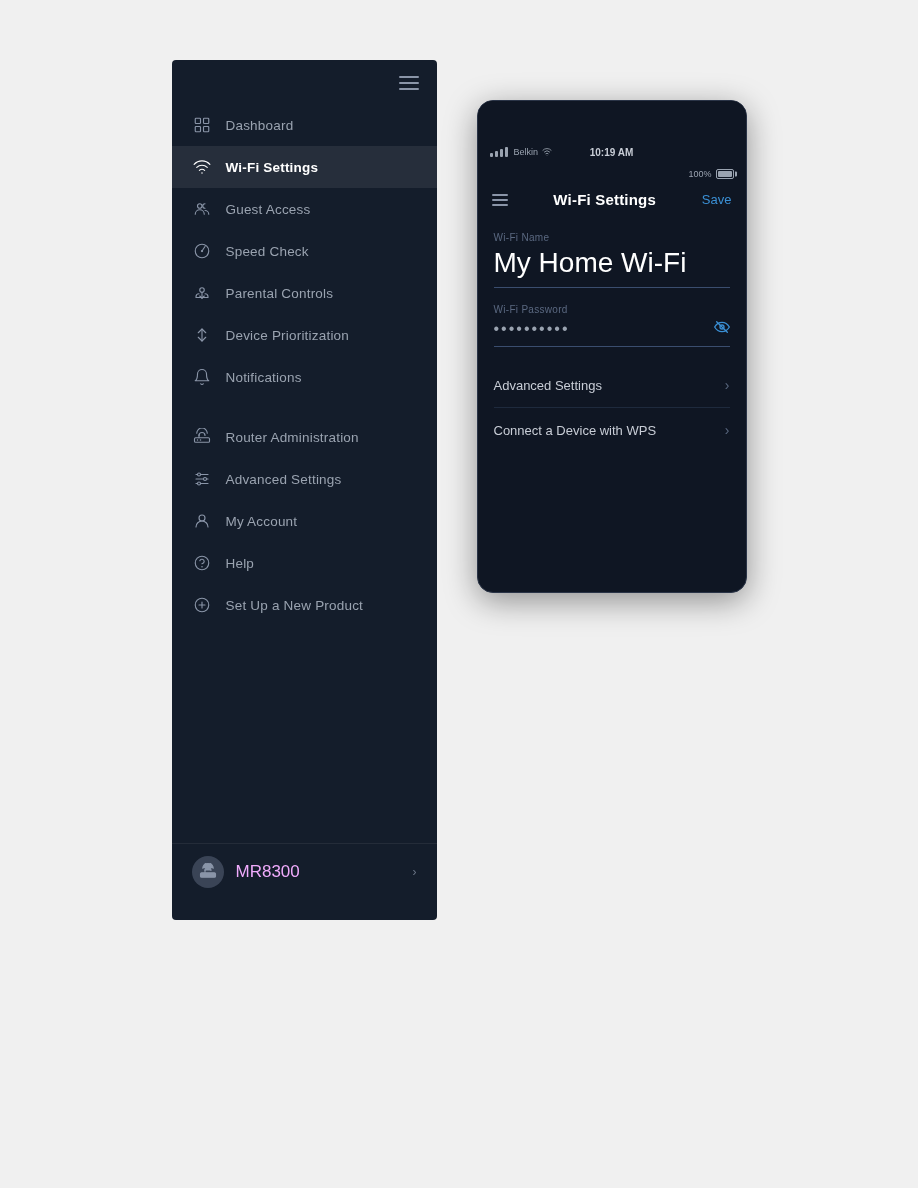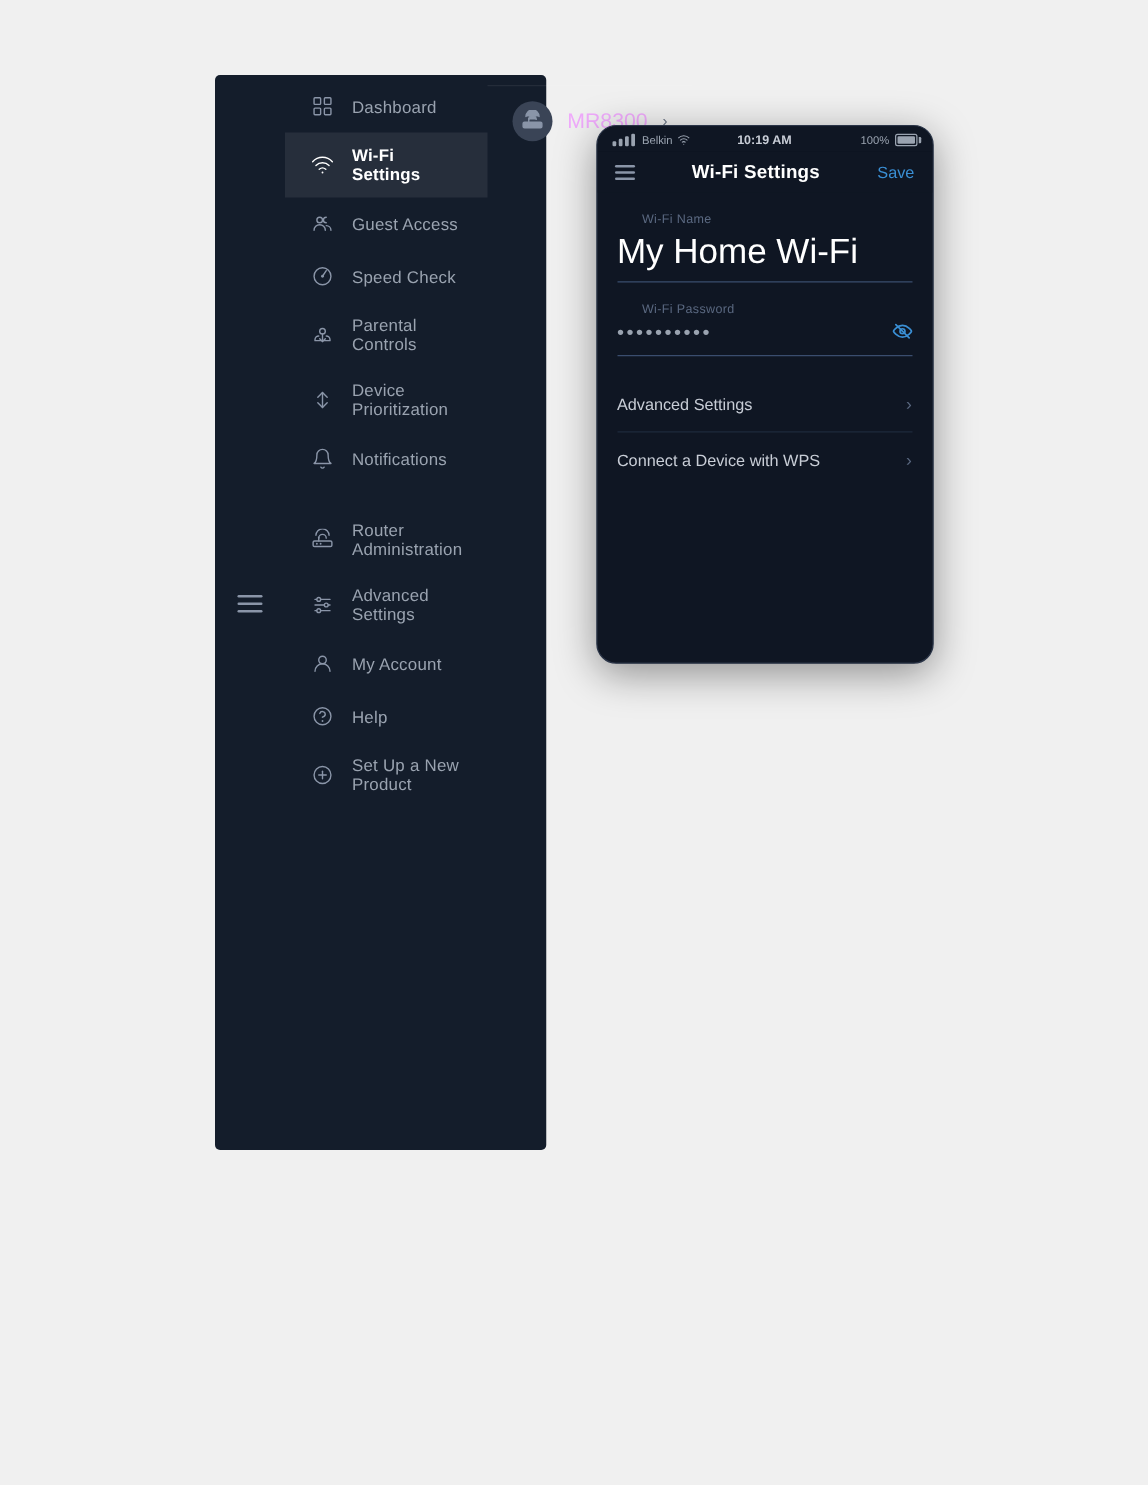--- a/index.html
+++ b/index.html
@@ -23,21 +23,21 @@
       gap: 40px;
     }
 
     
     .sidebar {
       width: 265px;
       min-height: 860px;
       background: #141d2b;
       border-radius: 4px;
       display: flex;
-      flex-direction: row;
+      flex-direction: column;
       padding: 0 0 20px 0;
       flex-shrink: 0;
     }
     .sidebar-header {
       display: flex;
       align-items: center;
       justify-content: flex-end;
       padding: 16px 18px 10px 18px;
     }
     .hamburger-icon {
@@ -144,21 +144,21 @@
       background: #0f1623;
       border-radius: 16px;
       overflow: hidden;
       border: 1px solid #2a3447;
       box-shadow: 0 8px 32px rgba(0,0,0,0.4);
     }
     .phone-status-bar {
       display: flex;
       align-items: center;
       justify-content: space-between;
-      padding: 6px 12px 4px 12px;
+      padding: 24px 12px 4px 12px;
       background: #0f1623;
     }
     .status-left {
       font-size: 9px;
       color: #9aa3b0;
       display: flex;
       align-items: center;
       gap: 3px;
     }
     .status-dots {
@@ -178,20 +178,21 @@
       position: absolute;
       left: 50%;
       transform: translateX(-50%);
     }
     .status-right {
       font-size: 9px;
       color: #9aa3b0;
       display: flex;
       align-items: center;
       gap: 4px;
+      margin-top: 44px;
     }
 
     .phone-nav-bar {
       display: flex;
       align-items: center;
       padding: 8px 14px;
       background: #0f1623;
     }
     .phone-hamburger {
       display: flex;
@@ -225,21 +226,20 @@
       padding: 16px 16px 20px 16px;
     }
     .wifi-field {
       margin-bottom: 16px;
     }
     .field-label {
       font-size: 10px;
       color: #5a6880;
       margin-bottom: 4px;
       letter-spacing: 0.3px;
-      margin-left: 20px;
     }
     .field-value {
       font-size: 28px;
       color: #ffffff;
       font-weight: 400;
       padding-bottom: 8px;
       border-bottom: 1px solid #3a4d6e;
       display: flex;
       align-items: center;
       justify-content: space-between;

